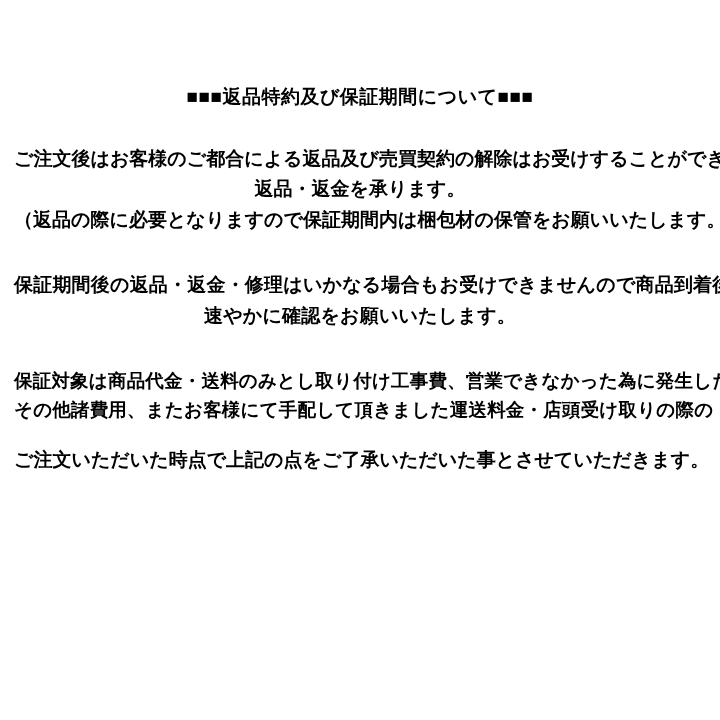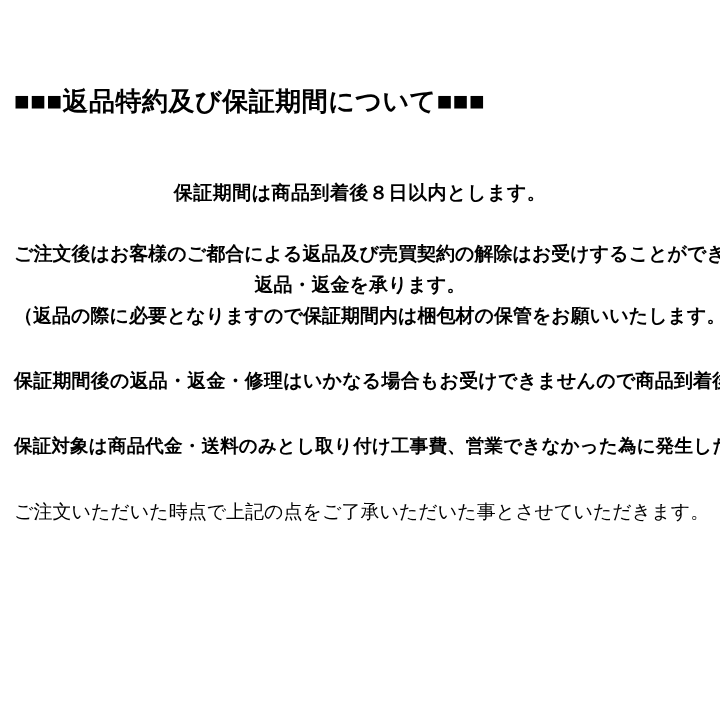--- a/index.html
+++ b/index.html
@@ -16,21 +16,22 @@
   }
   .page {
     position: relative;
     width: 720px;
     height: 720px;
     box-sizing: border-box;
     padding: 0 14px;
   }
   .doc-title {
     margin-top: 85px;
-    font-size: 26px;
+    text-align: center;
+    font-size: 19px;
     font-weight: bold;
     letter-spacing: 0.5px;
     line-height: 1.3;
   }
   .warranty-line {
     margin-top: 62px;
     text-align: center;
     font-size: 19px;
     font-weight: bold;
     letter-spacing: 0.5px;
@@ -49,46 +50,47 @@
     padding: 0;
     white-space: nowrap;
   }
   .block.wide p {
     letter-spacing: 0px;
   }
   .block.tight {
     font-size: 18.5px;
   }
   .closing {
-    margin-top: 36px;
+    margin-top: 20px;
     text-align: center;
     font-size: 19px;
-    font-weight: normal;
+    font-weight: bold;
     line-height: 1.6;
     white-space: nowrap;
   }
 </style>
 </head>
 <body>
 
 <div class="page">
 
   <div class="doc-title">■■■返品特約及び保証期間について■■■</div>
 
-  <div class="warranty-line">保証期間は商品到着後８日以内とします。</div>
 
   <div class="block wide">
     <p>ご注文後はお客様のご都合による返品及び売買契約の解除はお受けすることができません。</p>
     <p>返品・返金を承ります。</p>
     <p>（返品の際に必要となりますので保証期間内は梱包材の保管をお願いいたします。）</p>
   </div>
 
   <div class="block">
     <p>保証期間後の返品・返金・修理はいかなる場合もお受けできませんので商品到着後は</p>
+    <p>速やかに確認をお願いいたします。</p>
   </div>
 
   <div class="block tight">
     <p>保証対象は商品代金・送料のみとし取り付け工事費、営業できなかった為に発生した損害等</p>
+    <p>その他諸費用、またお客様にて手配して頂きました運送料金・店頭受け取りの際の</p>
   </div>
 
   <div class="closing">ご注文いただいた時点で上記の点をご了承いただいた事とさせていただきます。</div>
 
 </div>
 
 </body></html>

